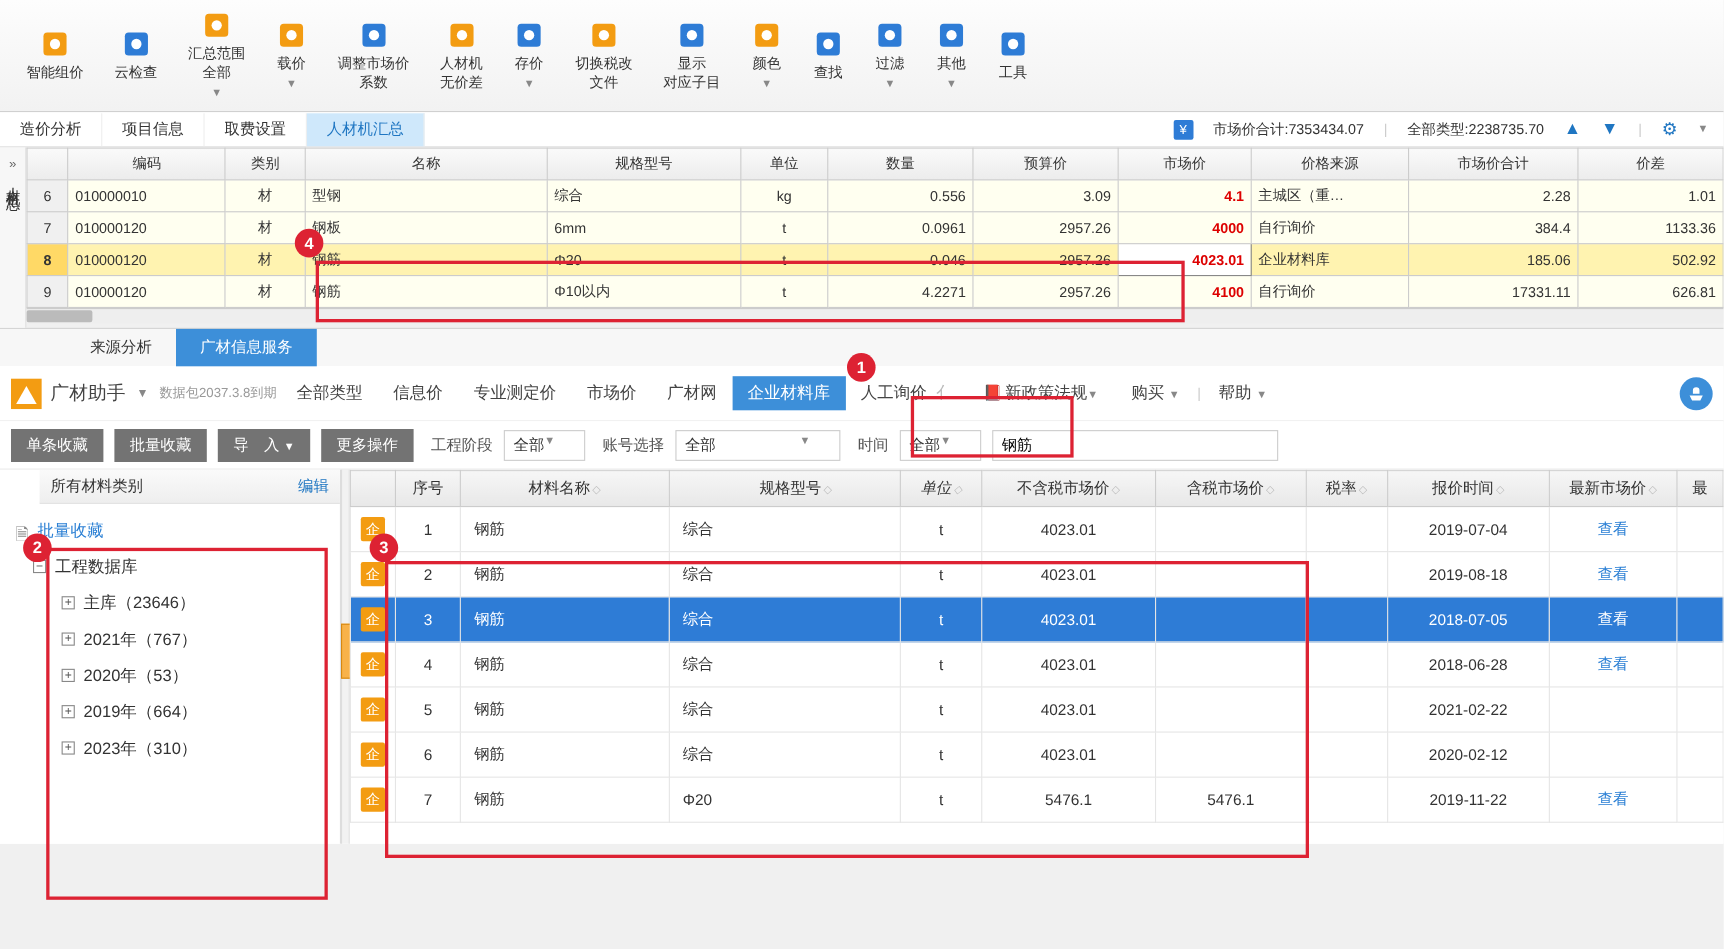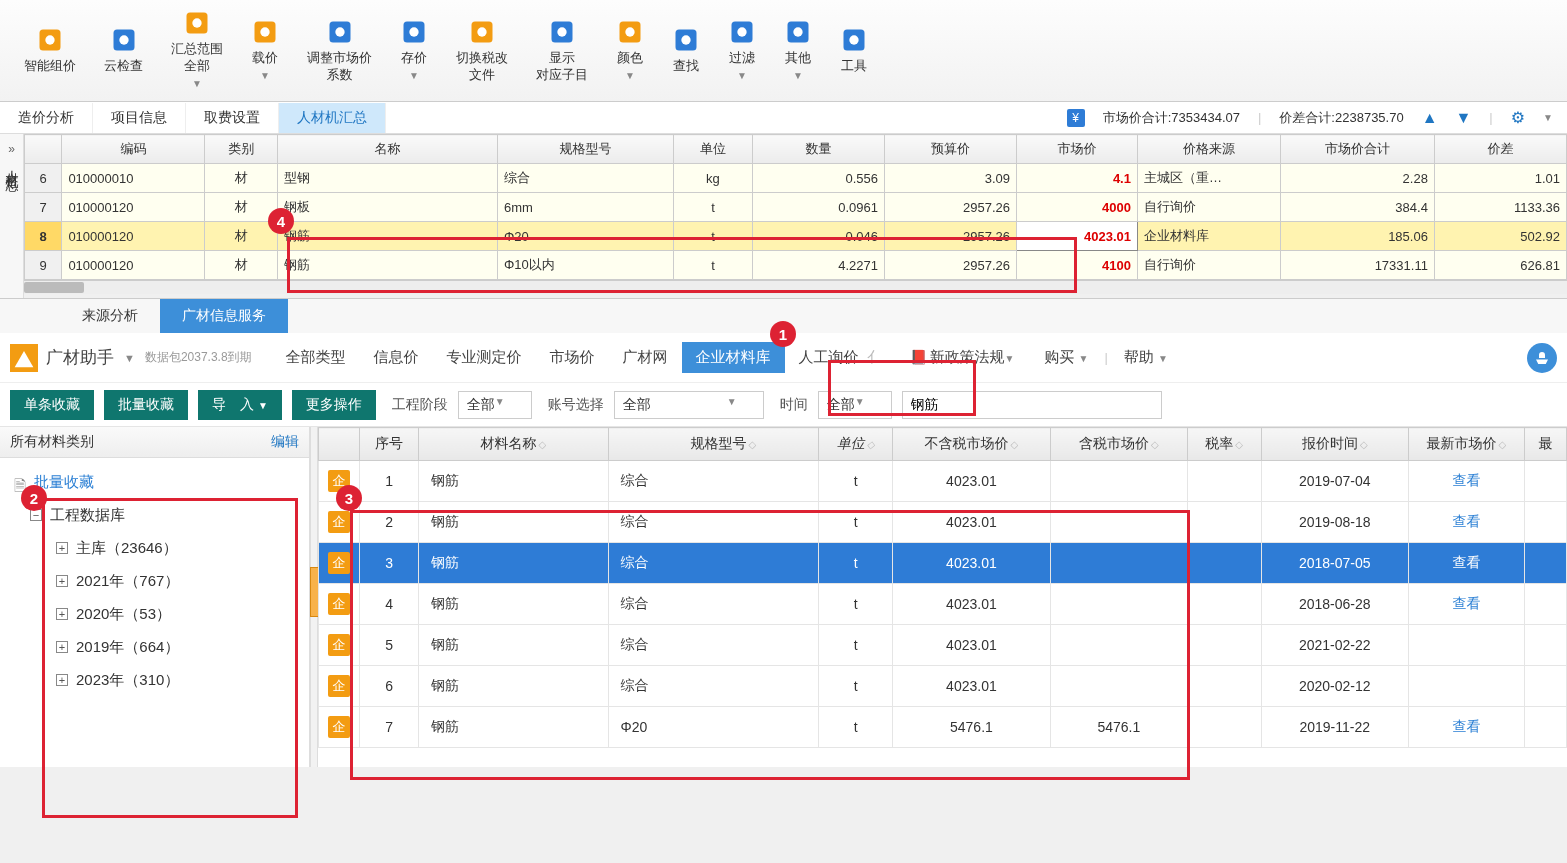--- a/index.html
+++ b/index.html
@@ -44,36 +44,36 @@
 
 .bottom { background:#fff; border-top:1px solid #ccc; }
 .btabs { display:flex; align-items:center; background:#f7f7f7; height:34px; padding-left:60px; }
 .btab { padding:8px 22px; font-size:14px; cursor:pointer; }
 .btab.active { background:#3d8fd9; color:#fff; }
 
 .gc-row { display:flex; align-items:center; background:#fff; border-bottom:1px solid #eee; height:50px; padding:0 10px; gap:2px; }
 .gc-logo { width:28px; height:28px; margin-right:6px; }
 .gc-title { font-size:17px; color:#444; }
 .gc-drop { color:#888; font-size:11px; margin:0 8px; }
-.gc-expire { font-size:12px; color:#999; margin-right:18px; }
+.gc-expire { font-size:12px; color:#999; margin-right:2px; }
 .type-tab { padding:6px 14px; font-size:15px; color:#444; cursor:pointer; position:relative; }
 .type-tab.active { background:#3d8fd9; color:#fff; }
 .book-ico { color:#e67e22; font-size:14px; margin-right:2px; }
 .help-ava { width:30px; height:30px; background:#3d8fd9; border-radius:50%; margin-left:auto; display:flex; align-items:center; justify-content:center; color:#fff; font-size:16px; }
 
 .action-row { display:flex; align-items:center; background:#fff; padding:6px 10px; gap:10px; height:44px; border-bottom:1px solid #e5e5e5; }
-.abtn { background:#0f766e; color:#fff; padding:6px 14px; font-size:14px; cursor:pointer; border:none; }
+.abtn { background:#737373; color:#fff; padding:6px 14px; font-size:14px; cursor:pointer; border:none; }
 .albl { font-size:14px; color:#555; margin-left:6px; }
 .asel { border:1px solid #ccc; padding:4px 26px 4px 8px; font-size:14px; background:#fff; cursor:pointer; }
 .asearch { border:1px solid #ccc; padding:5px 8px; font-size:14px; width:260px; }
 
 
 .lower { display:flex; height: 340px; }
 .tree-pane { width:310px; border-right:1px solid #ddd; background:#fff; }
-.tree-hd { display:flex; align-items:center; justify-content:space-between; background:linear-gradient(#fafafa,#eee); border-bottom:1px solid #ddd; padding:6px 10px; font-size:14px; }
+.tree-hd { display:flex; align-items:center; justify-content:space-between; background:linear-gradient(#fafafa,#eee); border-bottom:1px solid #ddd; padding:6px 10px; font-size:14px;margin-left:36px; }
 .tree-hd .edit { color:#1f76c2; cursor:pointer; }
 .tree { padding:8px 0; font-size:15px; }
 .tree-item { padding:7px 10px 7px 46px; cursor:pointer; position:relative; }
 .tree-item.lv0 { padding-left:34px; }
 .tree-item.lv1 { padding-left:50px; }
 .tree-item.lv2 { padding-left:76px; }
 .tree-box { position:absolute; left:14px; top:10px; width:12px; height:12px; border:1px solid #888; display:flex; align-items:center; justify-content:center; font-size:11px; color:#555; background:#fff; }
 .tree-item.lv1 .tree-box { left:30px; }
 .tree-item.lv2 .tree-box { left:56px; }
 .tree-doc { position:absolute; left:14px; top:9px; width:14px; color:#888; }
@@ -131,20 +131,27 @@
     </div>
     <div class="tool-item">
       <div class="ico"><svg viewBox="0 0 24 24">
           <rect x="3" y="3" width="18" height="18" rx="3" fill="#2e7cd6"></rect>
           <circle cx="12" cy="12" r="4" fill="#fff"></circle>
         </svg></div>
       <div class="lbl">调整市场价<br>系数</div>
     </div>
     <div class="tool-item">
       <div class="ico"><svg viewBox="0 0 24 24">
+          <rect x="3" y="3" width="18" height="18" rx="3" fill="#f39c12"></rect>
+          <circle cx="12" cy="12" r="4" fill="#fff"></circle>
+        </svg></div>
+      <div class="lbl">人材机<br>无价差</div>
+    </div>
+    <div class="tool-item">
+      <div class="ico"><svg viewBox="0 0 24 24">
           <rect x="3" y="3" width="18" height="18" rx="3" fill="#2e7cd6"></rect>
           <circle cx="12" cy="12" r="4" fill="#fff"></circle>
         </svg></div>
       <div class="lbl">存价<br><span style="font-size:10px;color:#888;">▼</span></div>
     </div>
     <div class="tool-item">
       <div class="ico"><svg viewBox="0 0 24 24">
           <rect x="3" y="3" width="18" height="18" rx="3" fill="#f39c12"></rect>
           <circle cx="12" cy="12" r="4" fill="#fff"></circle>
         </svg></div>
@@ -198,21 +205,21 @@
   <div id="subtabs" style="display:flex;">
       <div class="subtab">造价分析</div>
       <div class="subtab">项目信息</div>
       <div class="subtab">取费设置</div>
       <div class="subtab active">人材机汇总</div>
     </div>
   <div class="tabs-summary">
     <span class="sum-badge">¥</span>
     <span><span>市场价合计:</span><span>7353434.07</span></span>
     <span style="color:#ccc;">|</span>
-    <span><span>价差合计:</span><span>2238735.70</span></span>
+    <span><span>全部类型:</span><span>2238735.70</span></span>
     <span class="arrow-up">▲</span>
     <span class="arrow-dn">▼</span>
     <span style="color:#ccc;">|</span>
     <span class="gear">⚙</span>
     <span style="color:#888;font-size:10px;">▼</span>
   </div>
 </div>
 
 <div class="main">
   <div class="side-tab">

